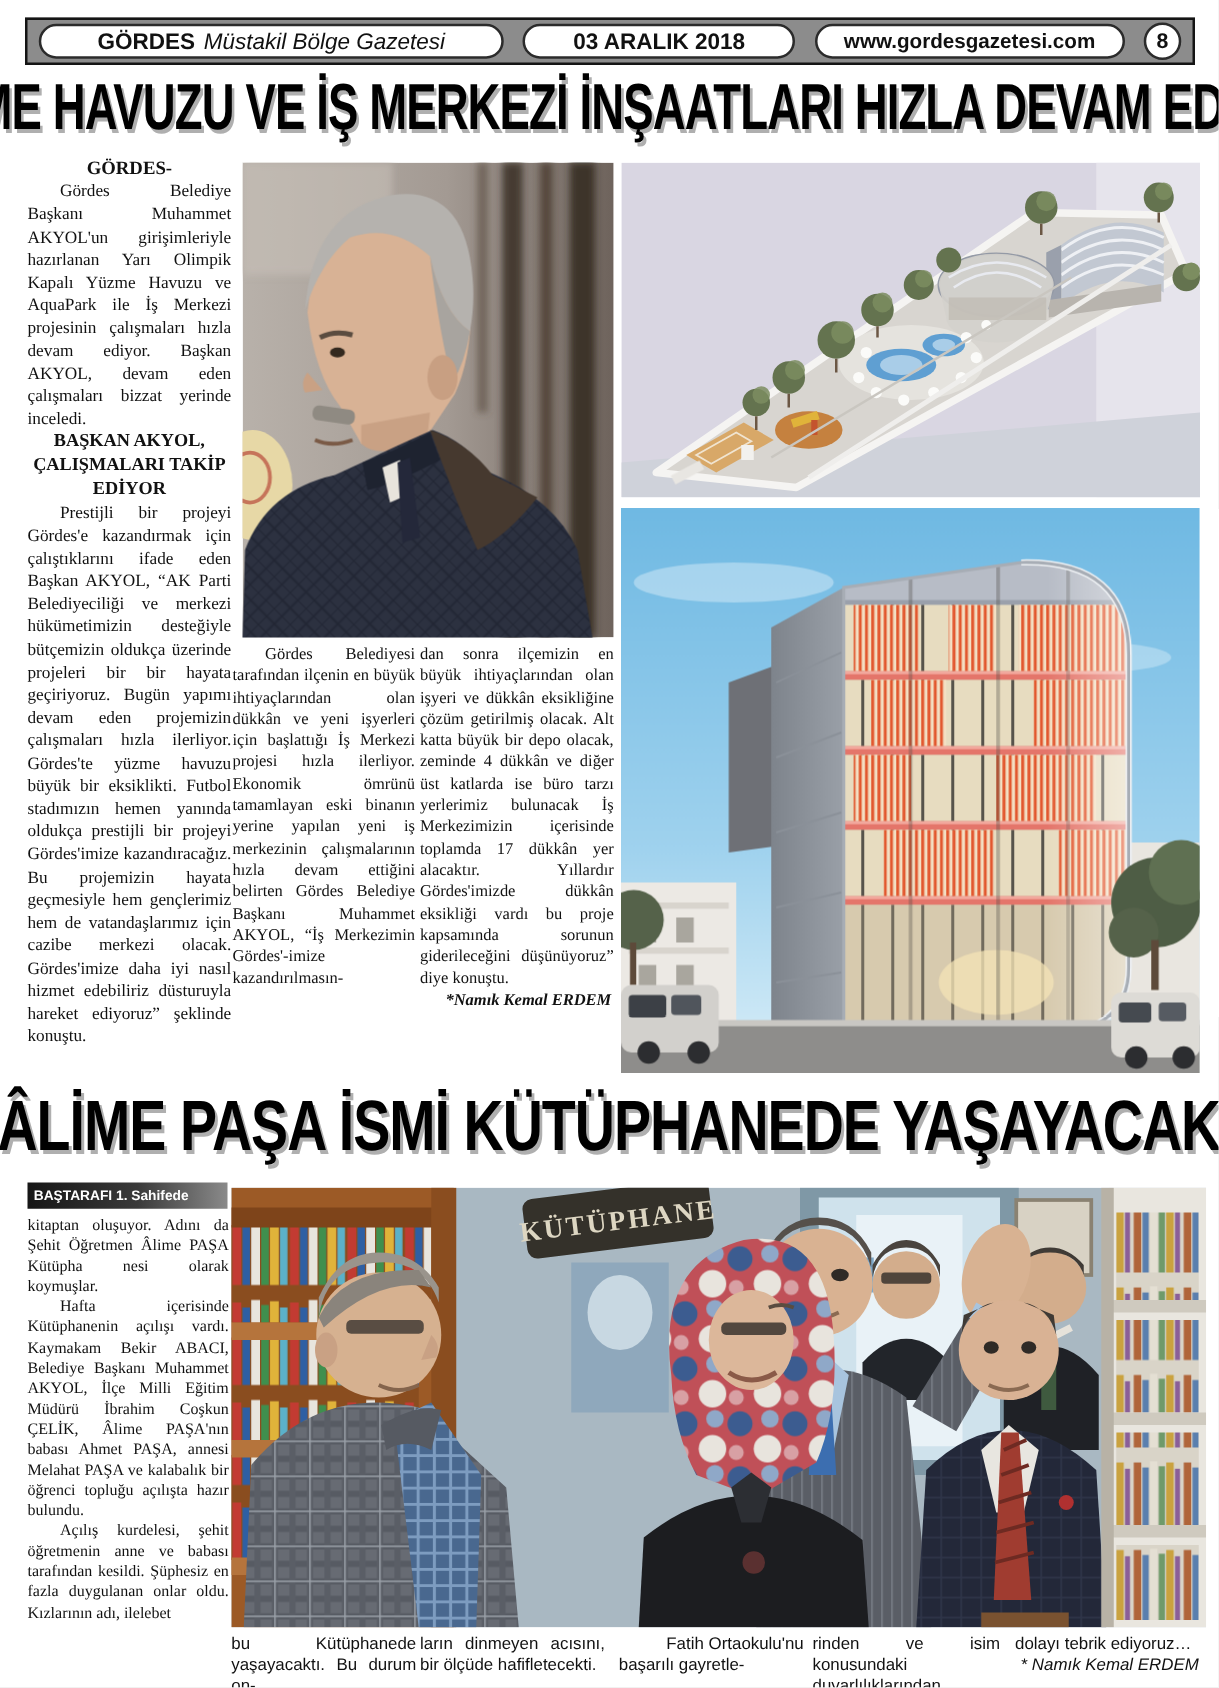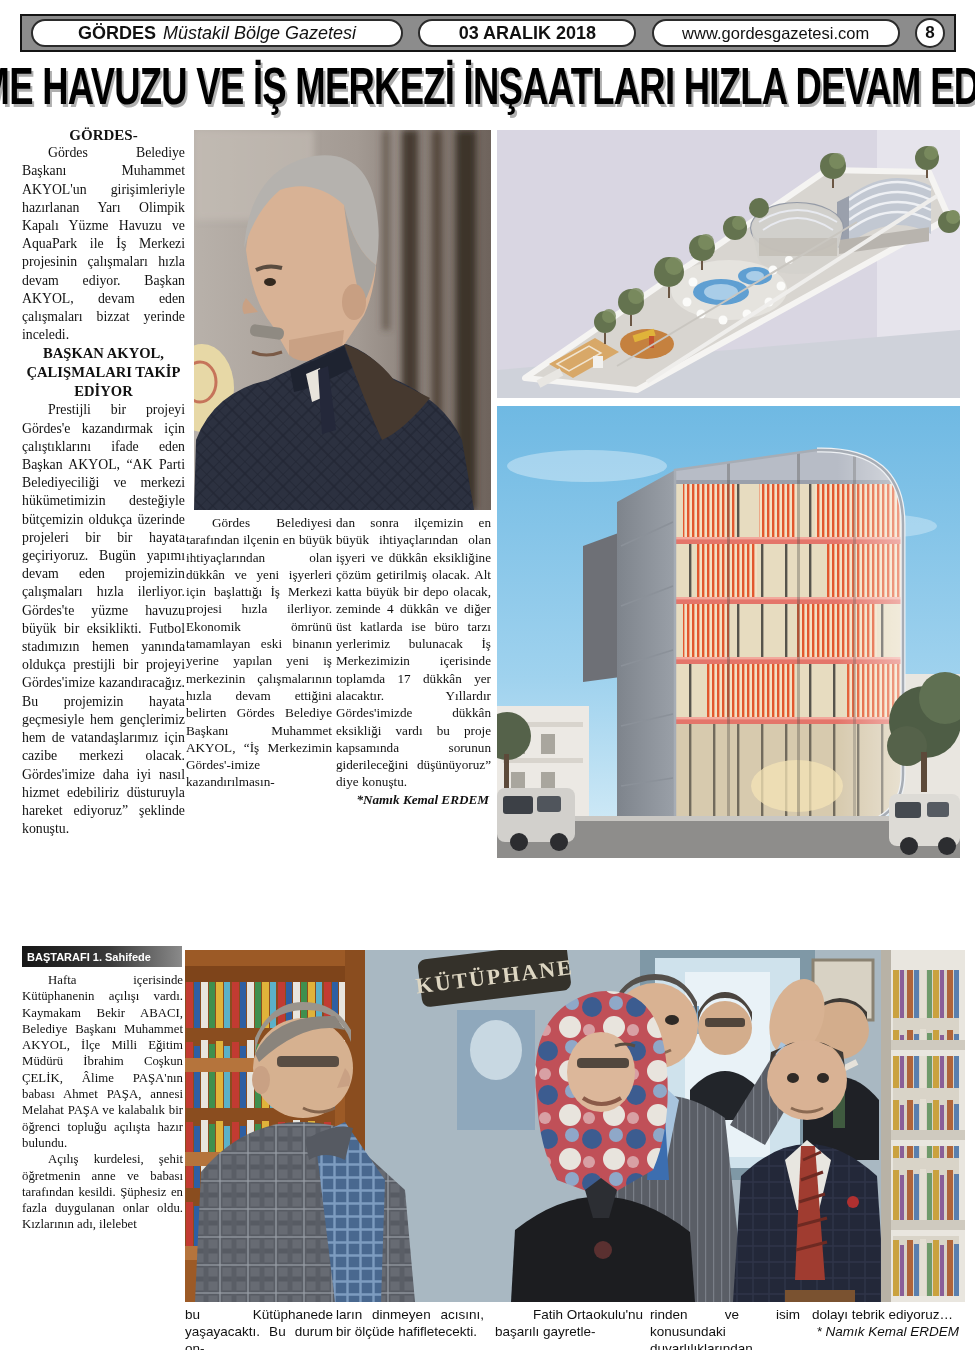--- a/index.html
+++ b/index.html
@@ -8,21 +8,21 @@
   
   .masthead{position:absolute;left:20px;top:14px;width:936px;height:38px;background:#8c8c8c;
             border:2px solid #141414;box-sizing:border-box;display:flex;align-items:center;
             justify-content:space-between;padding:0 9px;}
   .pill{background:#fff;border:2px solid #2b2b2b;border-radius:16px;height:28px;display:flex;
         align-items:center;justify-content:center;box-sizing:border-box;white-space:nowrap;}
   .pill-name{width:372px;font-size:18px;}
   .pill-name b{font-weight:bold;margin-right:7px;}
   .pill-name i{}
   .pill-date{width:218px;font-size:18px;font-weight:bold;}
-  .pill-web{width:248px;font-size:16.5px;font-weight:normal;}
+  .pill-web{width:248px;font-size:16.5px;font-weight:bold;}
   .badge-8{background:#fff;border:2px solid #2b2b2b;border-radius:50%;width:30px;height:30px;
            display:flex;align-items:center;justify-content:center;font-weight:bold;font-size:17px;box-sizing:border-box;}
   
   .headline-wrap{position:absolute;left:0;width:975px;display:flex;justify-content:center;overflow:visible;}
   .headline{font-weight:bold;white-space:nowrap;color:#000;letter-spacing:-1px;
             text-shadow:3px 3px 0 rgba(110,110,110,.55);}
   #h1wrap{top:54px;height:64px;align-items:center;}
   #h1wrap .headline{font-size:52px;transform:scaleX(0.70);}
   #h2wrap{top:868px;height:66px;align-items:center;}
   #h2wrap .headline{font-size:57px;transform:scaleX(0.78);}
@@ -332,26 +332,30 @@
       <g>
         <rect x="392" y="388" width="71" height="52" rx="8" fill="#dddbd6"></rect>
         <rect x="398" y="396" width="26" height="16" rx="3" fill="#454a50"></rect>
         <rect x="430" y="396" width="22" height="15" rx="3" fill="#565b62"></rect>
         <circle cx="412" cy="440" r="9" fill="#2c2d30"></circle>
           <circle cx="450" cy="440" r="9" fill="#2c2d30"></circle>
       </g>
     </svg>
   </div>
 
+  <div id="h2wrap" class="headline-wrap">
+    <div class="headline">ÂLİME PAŞA İSMİ KÜTÜPHANEDE YAŞAYACAK</div>
+  </div>
 
   <div class="cont-tag">
     <span>BAŞTARAFI 1. Sahifede</span>
   </div>
 
   <div id="a2col1" class="bodycol">
+    <p>kitaptan oluşuyor. Adını da Şehit Öğretmen Âlime PAŞA Kütüpha nesi olarak koymuşlar.</p>
     <p class="indent">Hafta içerisinde Kütüphanenin açılışı vardı. Kaymakam Bekir ABACI, Belediye Başkanı Muhammet AKYOL, İlçe Milli Eğitim Müdürü İbrahim Coşkun ÇELİK, Âlime PAŞA'nın babası Ahmet PAŞA, annesi Melahat PAŞA ve kalabalık bir öğrenci topluğu açılışta hazır bulundu.</p>
     <p class="indent">Açılış kurdelesi, şehit öğretmenin anne ve babası tarafından kesildi. Şüphesiz en fazla duygulanan onlar oldu. Kızlarının adı, ilelebet</p>
   </div>
 
   <div class="imgbox" style="left:185px;top:950px;width:780px;height:352px;">
     <svg width="780" height="352" viewBox="0 0 780 352">
       <defs>
         <pattern id="books" width="46" height="80" patternUnits="userSpaceOnUse">
           <rect width="46" height="80" fill="#8a4d1f"></rect>
           <rect x="1" y="12" width="7" height="66" fill="#c23b32"></rect>

